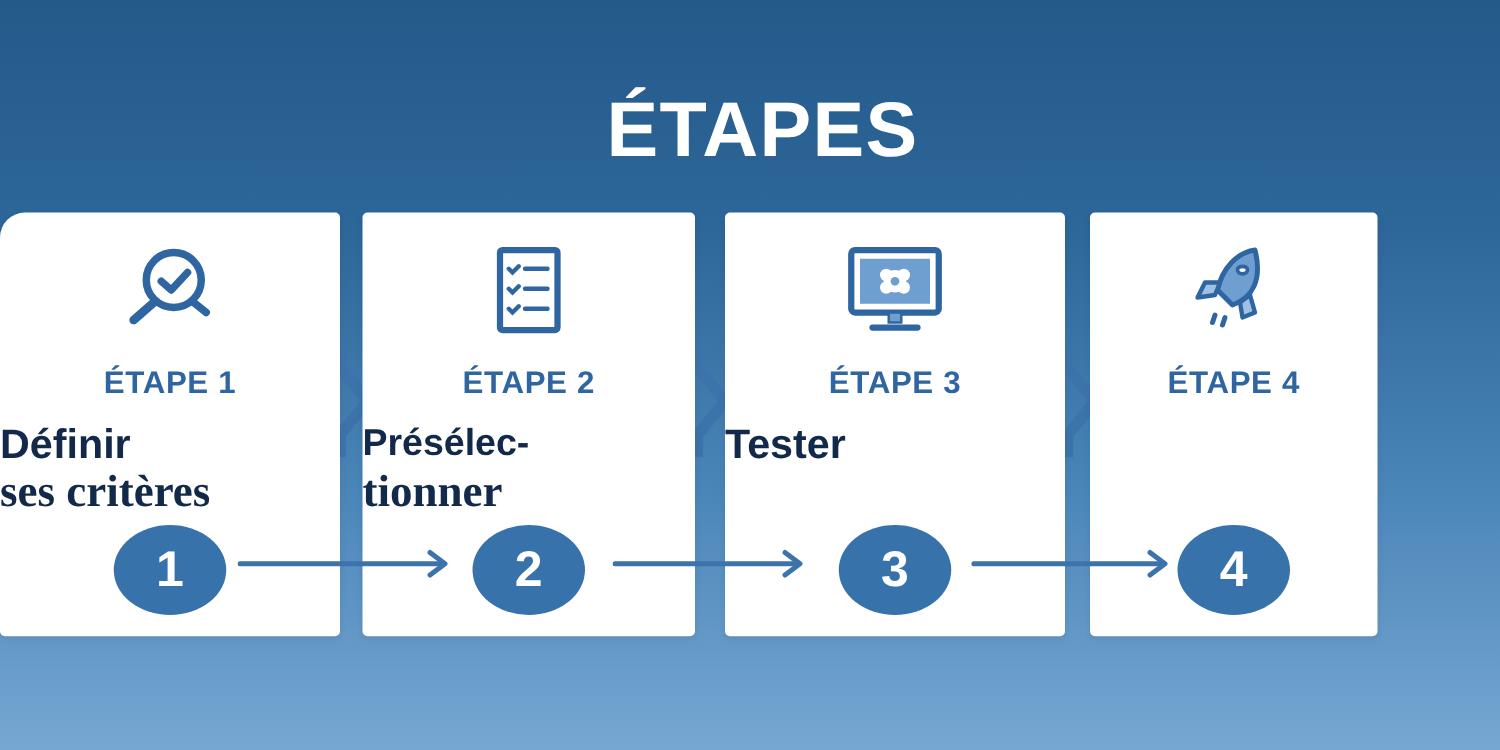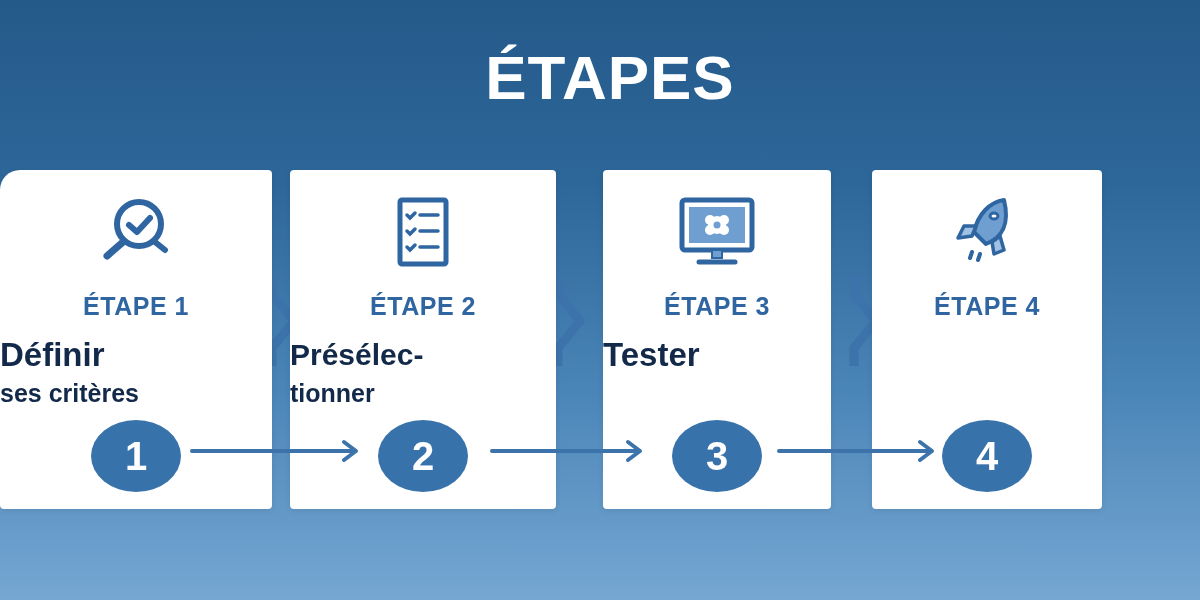--- a/index.html
+++ b/index.html
@@ -2,43 +2,43 @@
 <html><head>
 <meta charset="utf-8">
 <style>
   html, body { margin:0; padding:0; }
   body {
     width:1200px; height:600px; overflow:hidden; position:relative;
     background: linear-gradient(180deg, #245a8a 0%, #2d6699 30%, #4a85b8 65%, #76a7d2 100%);
     font-family: "Liberation Sans", "DejaVu Sans", sans-serif;
   }
   .title {
-    position:absolute; left:0; right:0; top:42px; text-align:center;
+    position:absolute; left:0; right:0; top:69px; text-align:center;
     color:#fff; font-weight:700; font-size:62px; letter-spacing:1px;
     padding-left:20px;
   }
   .card {
     position:absolute; top:170px; height:339px; background:#fff; border-radius:4px;
     box-shadow: 0 2px 6px rgba(0,0,0,0.08);
   }
   .c1 { left:0px; width:272px; border-top-left-radius:20px; }
   .c2 { left:290px; width:266px; }
-  .c3 { left:580px; width:228px;margin-left:23px; }
+  .c3 { left:580px; width:272px; }
   .c4 { left:872px; width:230px; }
   .icon { position:absolute; top:22px; left:50%; transform:translateX(-50%); width:90px; height:80px; }
   .step-label {
     position:absolute; top:122px; left:0; right:0; text-align:center;
     color:#2f65a0; font-weight:700; font-size:25px; letter-spacing:0.5px;
   }
   .step-title {
     position:absolute; top:166px; left:0; right:0; text-align:left;
     color:#12294a; font-weight:700; font-size:33px; line-height:38px;
   }
   .step-title.small { font-size:30px; }
-  .step-title .l2 { display:block; font-size:25px; }
+  .step-title .l2 { display:block; font-size:36px;font-family:Liberation Serif, serif; }
   .num {
     position:absolute; top:250px; left:50%; transform:translateX(-50%);
     width:90px; height:72px; border-radius:50%; background:#3872aa;
     color:#fff; font-weight:700; font-size:40px; text-align:center; line-height:72px;
   }
   .conn { position:absolute; }
   .notch { position:absolute; top:276px; width:40px; height:90px; }
 </style>
 </head>
 <body>

